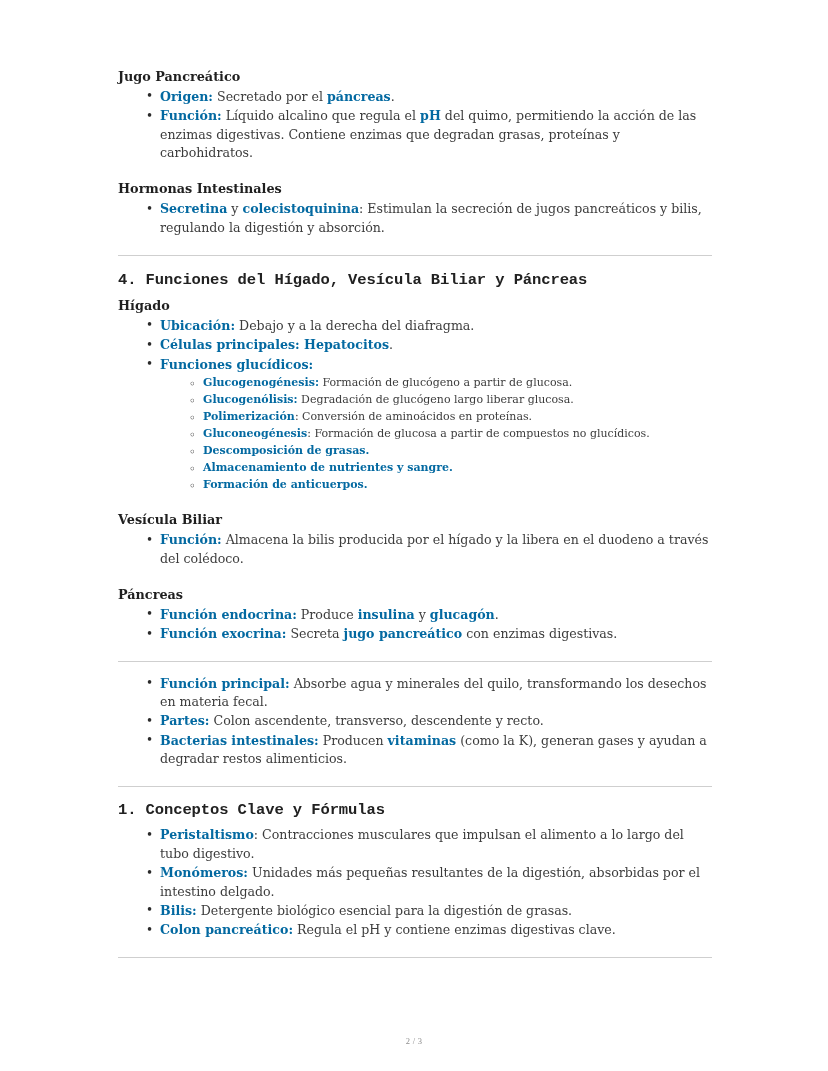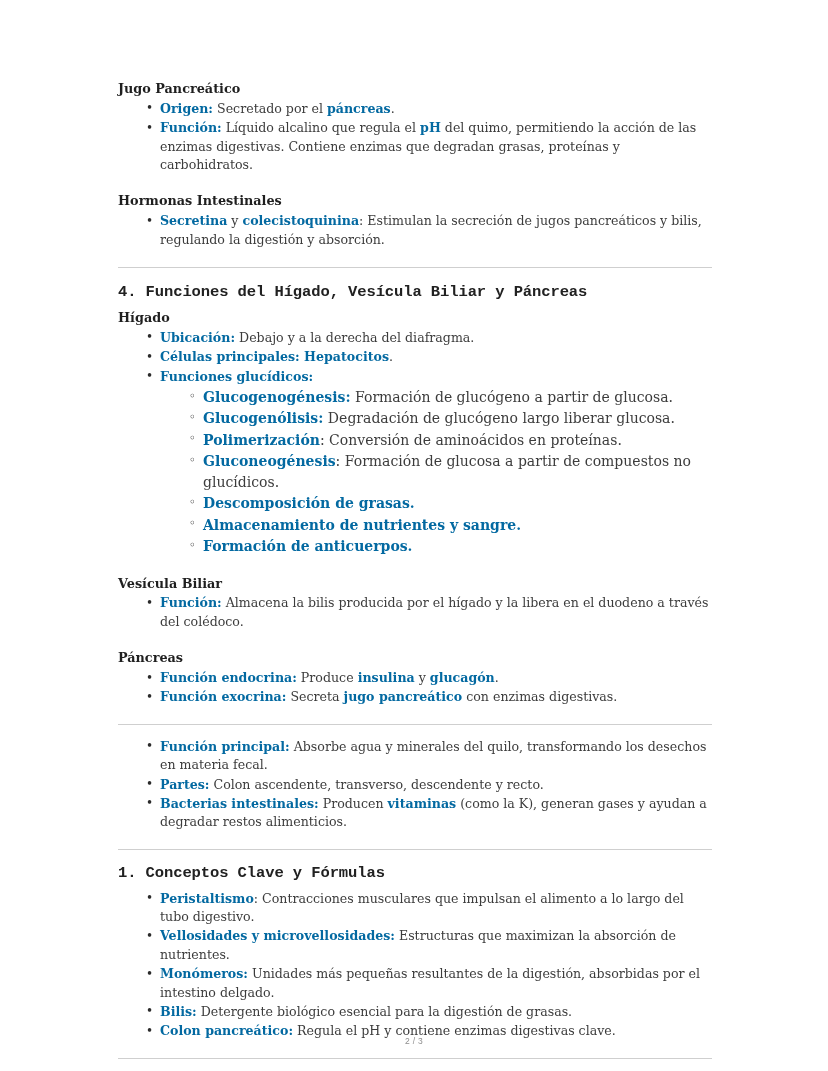--- a/index.html
+++ b/index.html
@@ -13,21 +13,21 @@
     height: 1071px;
     margin: 0 auto;
     background: #ffffff;
     font-family: "DejaVu Serif", "Liberation Serif", serif;
     color: #3a3a3a;
     overflow: hidden;
   }
   .content {
     position: absolute;
     left: 118px;
-    top: 80px;
+    top: 68px;
     width: 594px;
   }
 
   
   .section-heading {
     font-size: 15.5px;
     font-weight: bold;
     color: #212121;
     letter-spacing: -0.1px;
     margin: 0 0 6px 0;
@@ -73,21 +73,21 @@
     color: #2b2b2b;
     line-height: 1.5;
   }
   ul.lvl2 {
     list-style: none;
     margin: 1px 0 0 0;
     padding: 0 0 0 29px;
   }
   ul.lvl2 > li {
     position: relative;
-    font-size: 14px;
+    font-size: 11px;
     line-height: 1.46;
     color: #3c3c3c;
     margin: 0 0 1px 0;
     padding-left: 14px;
   }
   ul.lvl2 > li::before {
     content: "\25E6";
     position: absolute;
     left: 0;
     top: -0.5px;
@@ -109,21 +109,21 @@
 
   
   .footer {
     position: absolute;
     left: 0;
     top: 1036px;
     width: 828px;
     text-align: center;
     font-size: 8.5px;
     color: #8e8e8e;
-    font-family: Liberation Sans, sans-serif;
+    font-family: Liberation Serif, serif;
     letter-spacing: 0.3px;
   }
 </style>
 </head>
 <body>
 
 <div class="page">
   <div class="content">
 
     <div class="block">
@@ -234,23 +234,20 @@
 
     <div class="rule-wrap-mid">
       <hr class="rule">
     </div>
 
     <div class="block">
       <h2 class="section-heading">1. Conceptos Clave y Fórmulas</h2>
       <ul class="lvl1">
         <li>
           <b>Peristaltismo</b><span>: Contracciones musculares que impulsan el alimento a lo largo del tubo digestivo.</span>
-        </li>
-        <li>
-          <b>Vellosidades y microvellosidades:</b><span> Estructuras que maximizan la absorción de nutrientes.</span>
         </li>
         <li>
           <b>Monómeros:</b><span> Unidades más pequeñas resultantes de la digestión, absorbidas por el intestino delgado.</span>
         </li>
         <li>
           <b>Bilis:</b><span> Detergente biológico esencial para la digestión de grasas.</span>
         </li>
         <li>
           <b>Colon pancreático:</b><span> Regula el pH y contiene enzimas digestivas clave.</span>
         </li>

